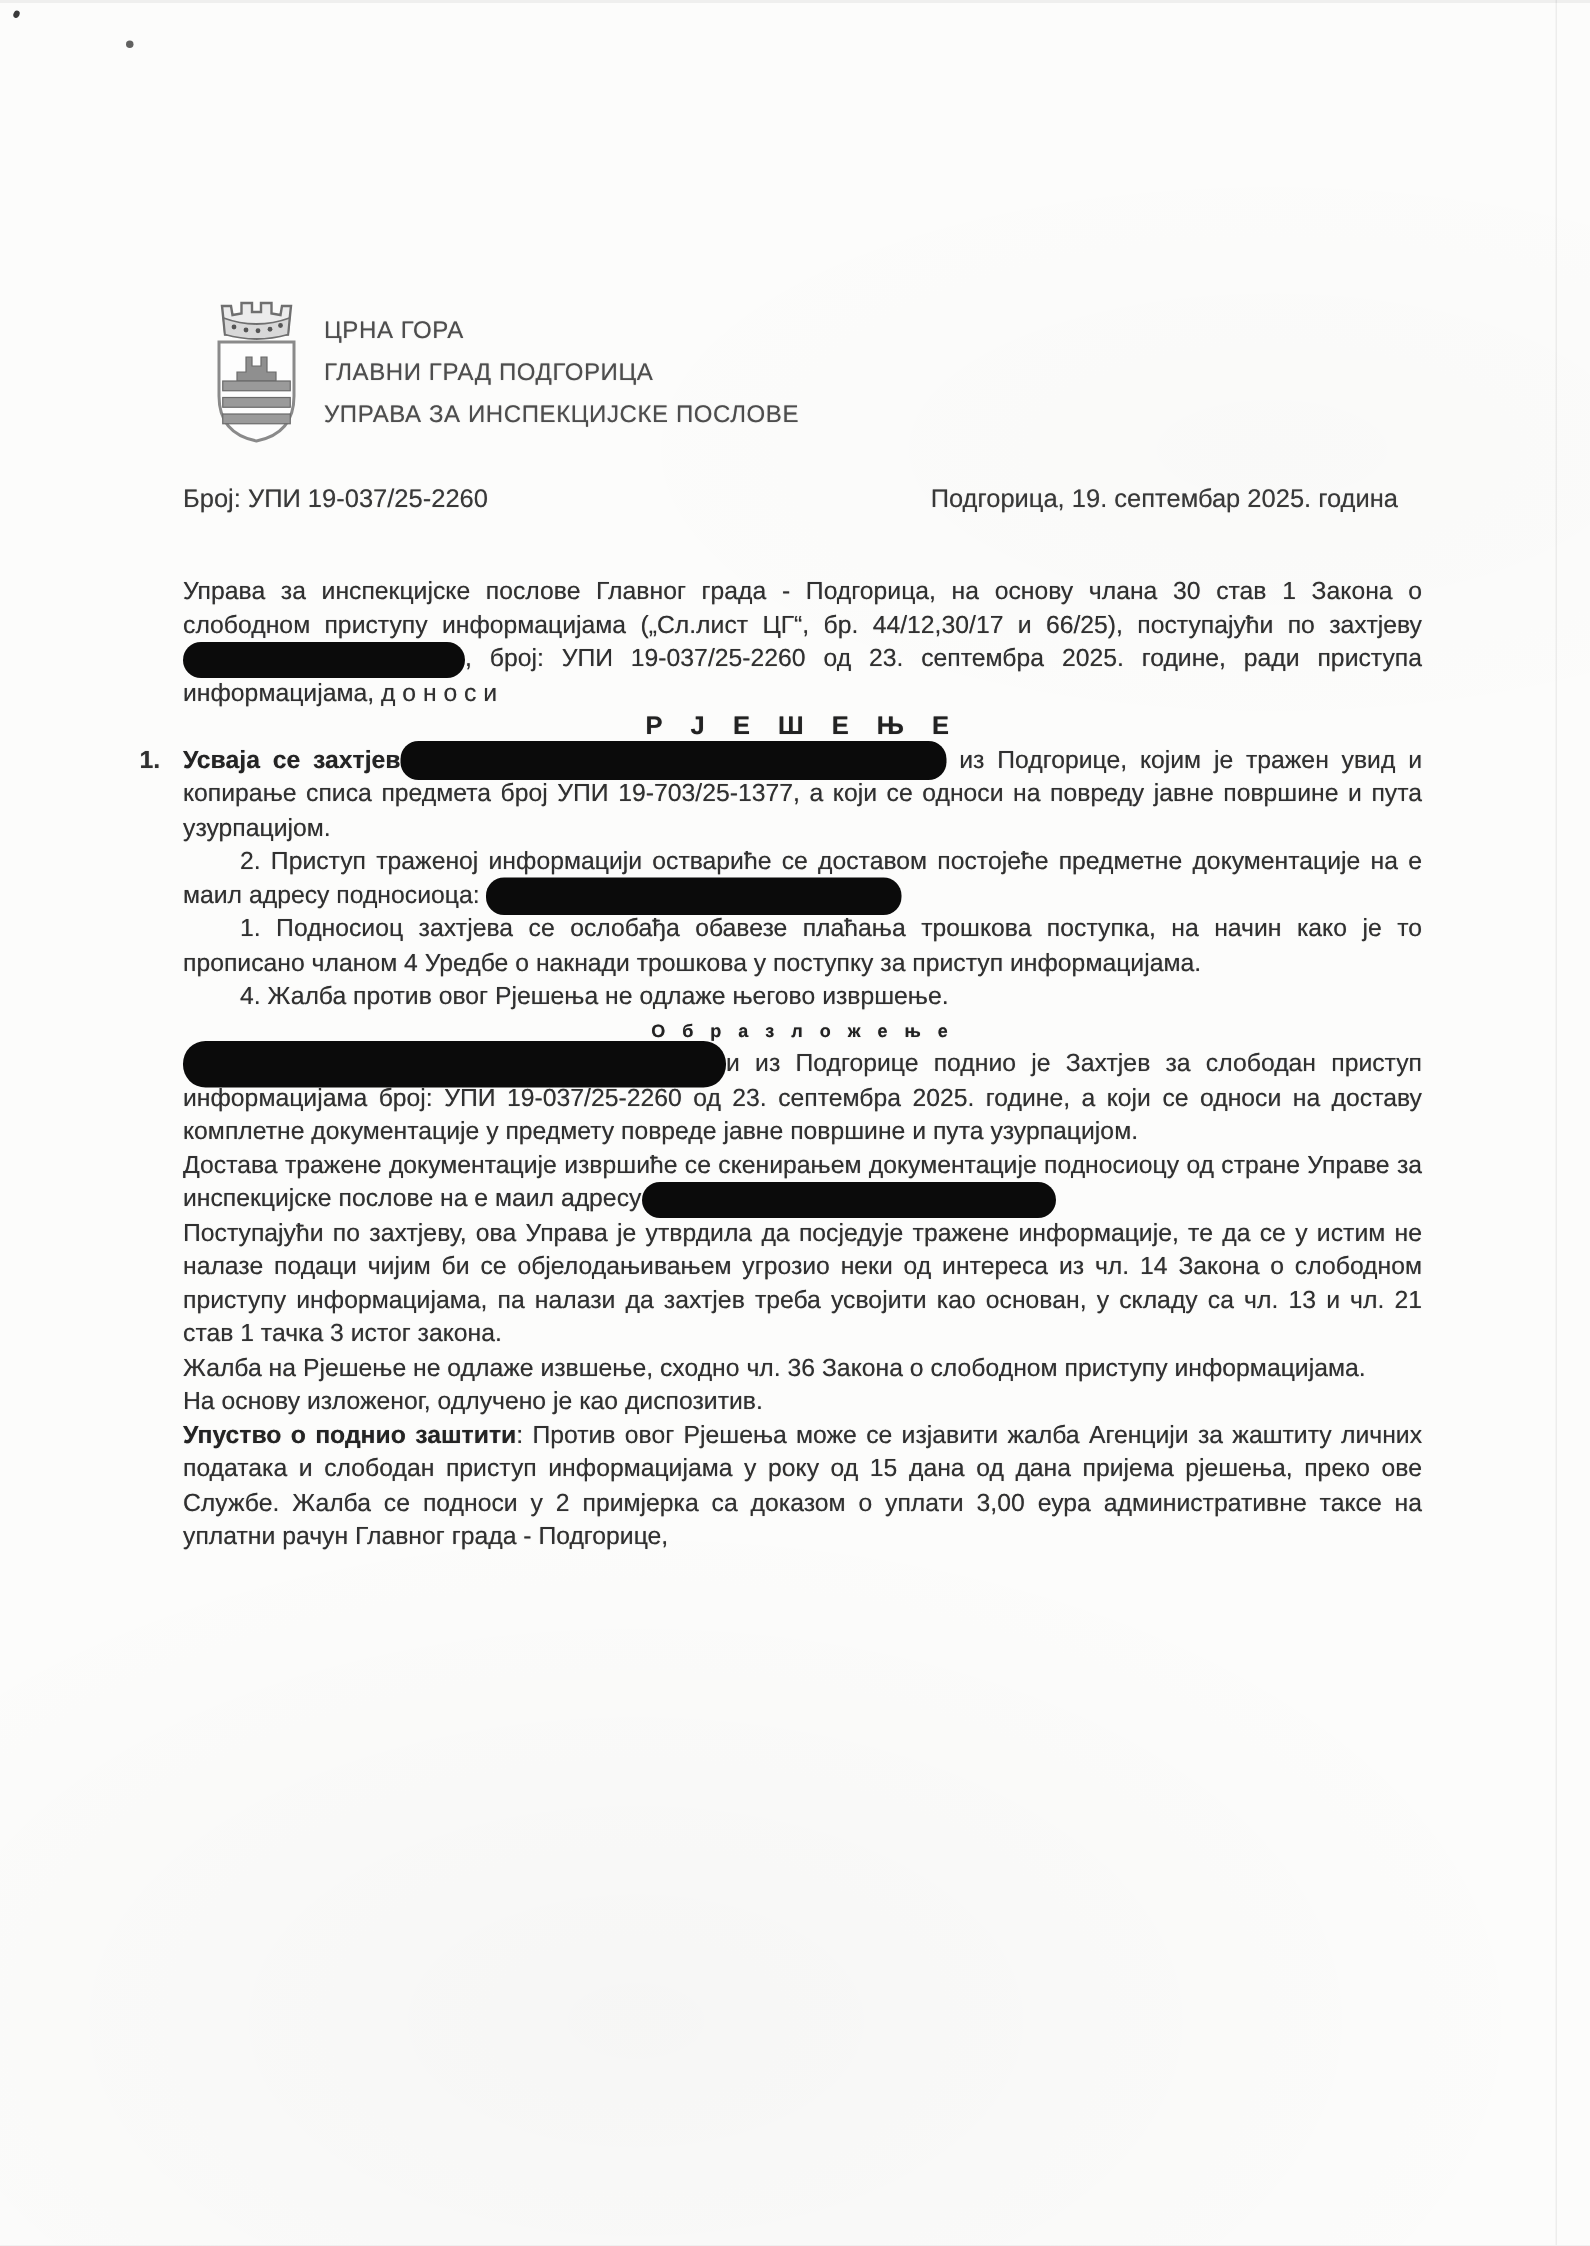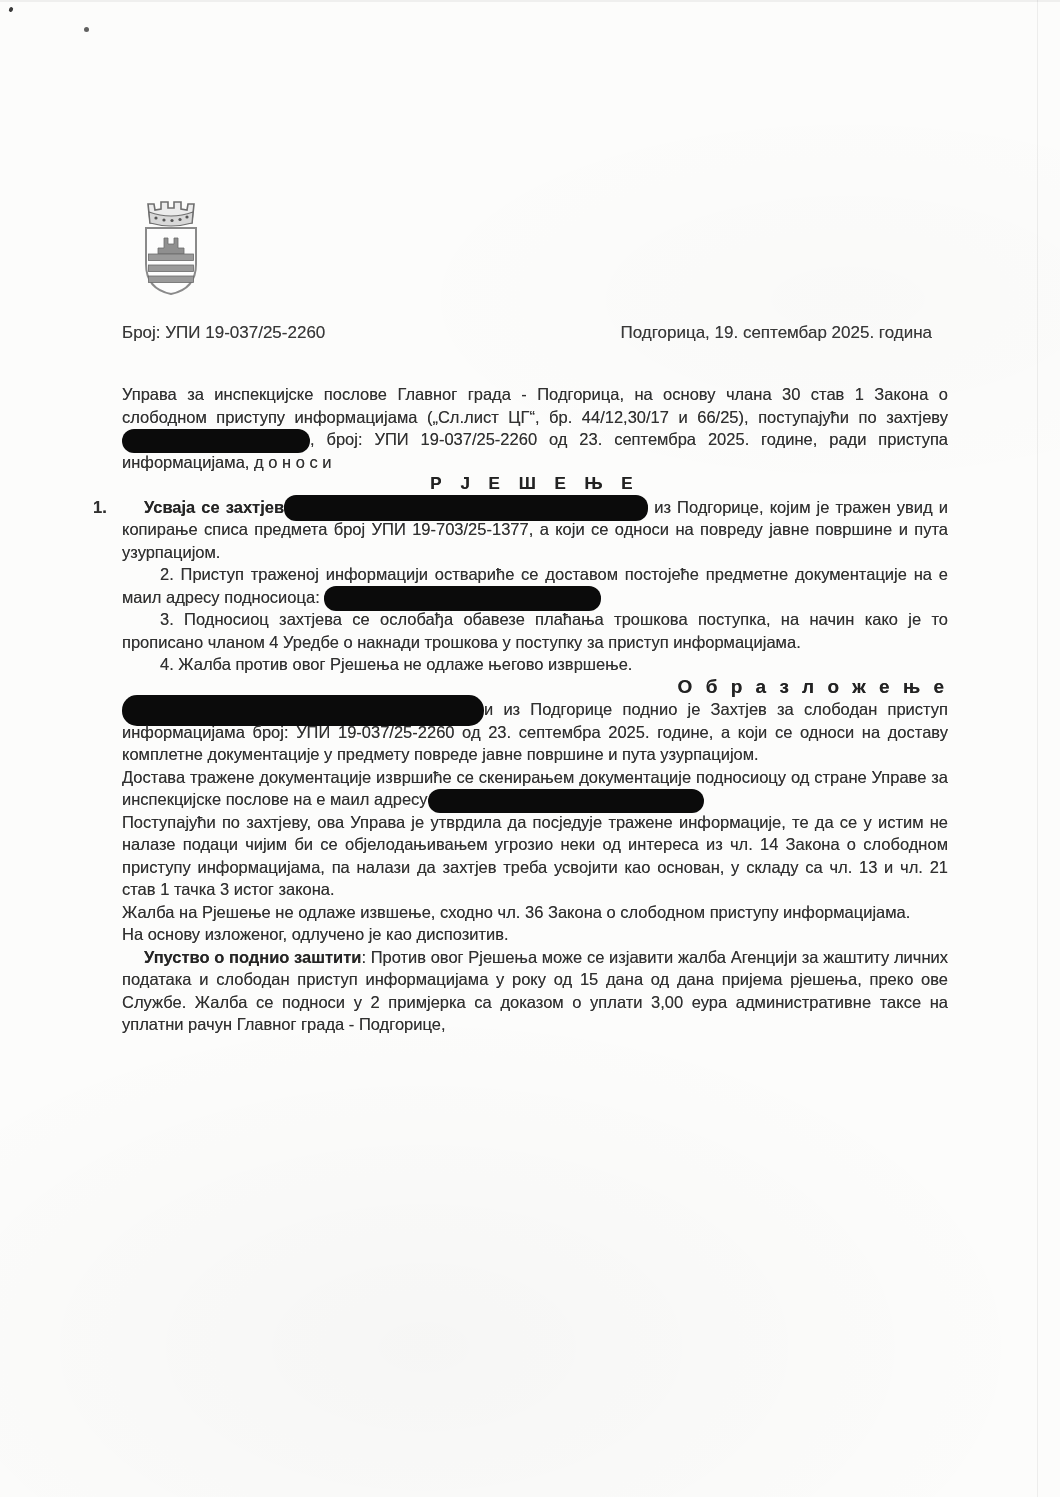--- a/index.html
+++ b/index.html
@@ -31,27 +31,27 @@
   
   .ref-line{position:absolute;left:122px;top:323px;width:810px;display:flex;
     justify-content:space-between;font-size:17px;color:#383838;text-shadow:0 0 .5px rgba(55,55,55,.55);}
 
   
   .doc{position:absolute;left:122px;top:383px;width:826px;font-size:16.5px;line-height:22.5px;
     color:#303030;text-align:justify;text-shadow:0 0 .5px rgba(45,45,45,.6);}
   .doc p{margin:0;}
   .title-center{font-weight:bold;text-align:center;letter-spacing:7px;font-size:17px;
     margin:45px 0 42px 0;color:#222;}
-  .subtitle-center{font-weight:bold;text-align:right;letter-spacing:4px;font-size:19px;
+  .subtitle-center{font-weight:bold;text-align:center;letter-spacing:4px;font-size:12px;
     margin:28px 0 13px 0;color:#222;}
   .item1{margin-left:68px;text-indent:-29px;}
   .item1 .num{font-weight:bold;display:inline-block;width:29px;text-indent:0;}
   .indented{text-indent:38px;}
   .legal{margin-top:44px;}
-  b{color:#242424;margin-left:22px;}
+  b{color:#242424;}
 
   
   .redact{display:inline-block;background:#0b0b0b;border-radius:12px;
     height:24px;vertical-align:middle;margin:-5px 0;}
   .r1{width:188px;}
   .r2{width:364px;height:26px;margin:-6px 0;}
   .r3{width:277px;height:25px;}
   .r4{width:362px;height:31px;margin:-7px 0;border-radius:15px;}
   .r5{width:276px;height:24px;}
 </style>
@@ -73,38 +73,43 @@
     <circle cx="34" cy="22.5" r="1.6" fill="#555"></circle>
     <circle cx="42" cy="21.5" r="1.6" fill="#555"></circle>
     <circle cx="49" cy="19" r="1.6" fill="#555"></circle>
     <path d="M8,30 L58,30 L58,66 Q58,91 33,96 Q8,91 8,66 Z" fill="#fdfdfd" stroke="#8a8a8a" stroke-width="2"></path>
     <path d="M20,56 L20,50 L26,50 L26,40 L30,40 L30,46 L36,46 L36,40 L40,40 L40,50 L46,50 L46,56 Z" fill="#8f8f8f" stroke="#6a6a6a" stroke-width="0.8"></path>
     <rect x="10.5" y="56" width="45" height="6.5" fill="#9a9a9a" stroke="#6a6a6a" stroke-width="0.8"></rect>
     <rect x="10.5" y="67" width="45" height="6.5" fill="#9a9a9a" stroke="#6a6a6a" stroke-width="0.8"></rect>
     <rect x="10.5" y="78" width="45" height="6.5" fill="#9a9a9a" stroke="#6a6a6a" stroke-width="0.8"></rect>
   </svg>
 
+  <div class="org-block">
+    <div>ЦРНА ГОРА</div>
+    <div>ГЛАВНИ ГРАД ПОДГОРИЦА</div>
+    <div>УПРАВА ЗА ИНСПЕКЦИЈСКЕ ПОСЛОВЕ</div>
+  </div>
 
 
   <div class="ref-line">
     <span>Број: УПИ 19-037/25-2260</span>
     <span>Подгорица, 19. септембар 2025. година</span>
   </div>
 
   <div class="doc">
 
     <p><span>Управа за инспекцијске послове Главног града - Подгорица, на основу члана 30 став 1 Закона о слободном приступу информацијама („Сл.лист ЦГ“, бр. 44/12,30/17 и 66/25), поступајући по захтјеву</span><span class="redact r1"></span><span>, број: УПИ 19-037/25-2260 од 23. септембра 2025. године, ради приступа информацијама, д о н о с и</span></p>
 
     <p class="title-center">Р Ј Е Ш Е Њ Е</p>
 
     <p class="item1"><span class="num">1.</span><b>Усваја се захтјев</b><span class="redact r2"></span><span> из Подгорице, којим је тражен увид  и копирање списа предмета број УПИ 19-703/25-1377, а који се односи на повреду јавне површине и пута узурпацијом.</span></p>
 
     <p class="indented"><span>2. Приступ траженој информацији оствариће се доставом постојеће предметне документације на е маил адресу подносиоца: </span><span class="redact r3"></span></p>
 
-    <p class="indented">3. Подносиоц захтјева се ослобађа обавезе плаћања трошкова поступка, на начин како је то прописано чланом 4 Уредбе о накнади трошкова у поступку за приступ информацијама.</p>
+    <p class="indented">1. Подносиоц захтјева се ослобађа обавезе плаћања трошкова поступка, на начин како је то прописано чланом 4 Уредбе о накнади трошкова у поступку за приступ информацијама.</p>
 
     <p class="indented">4. Жалба против овог Рјешења не одлаже његово извршење.</p>
 
     <p class="subtitle-center">О б р а з л о ж е њ е</p>
 
     <p><span class="redact r4"></span><span>и из Подгорице поднио је Захтјев за слободан приступ информацијама број: УПИ 19-037/25-2260  од 23. септембра 2025. године, а који се односи на доставу комплетне документације у предмету повреде јавне површине и пута узурпацијом.</span></p>
 
     <p><span>Достава тражене документације извршиће се скенирањем документације подносиоцу од стране Управе за инспекцијске послове на е маил адресу</span><span class="redact r5"></span></p>
 
     <p>Поступајући по захтјеву, ова Управа је утврдила да посједује тражене информације, те да се у истим не налазе подаци чијим би се објелодањивањем угрозио неки од интереса из чл. 14 Закона о слободном приступу информацијама, па налази да захтјев треба усвојити као основан, у складу са чл. 13 и чл. 21 став 1 тачка 3 истог закона.</p>

